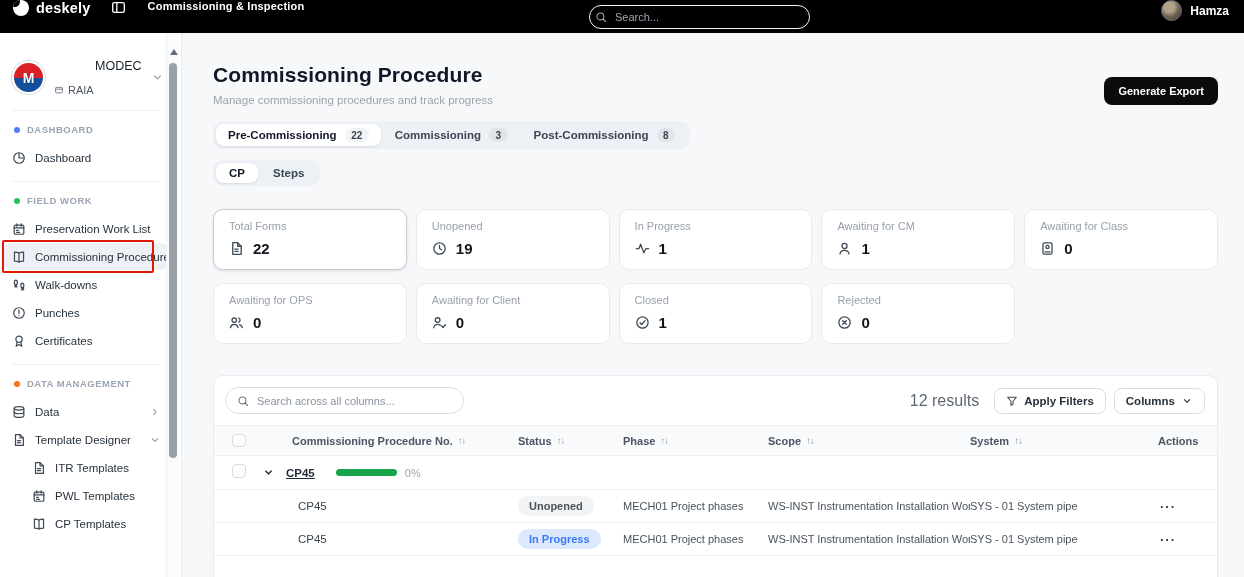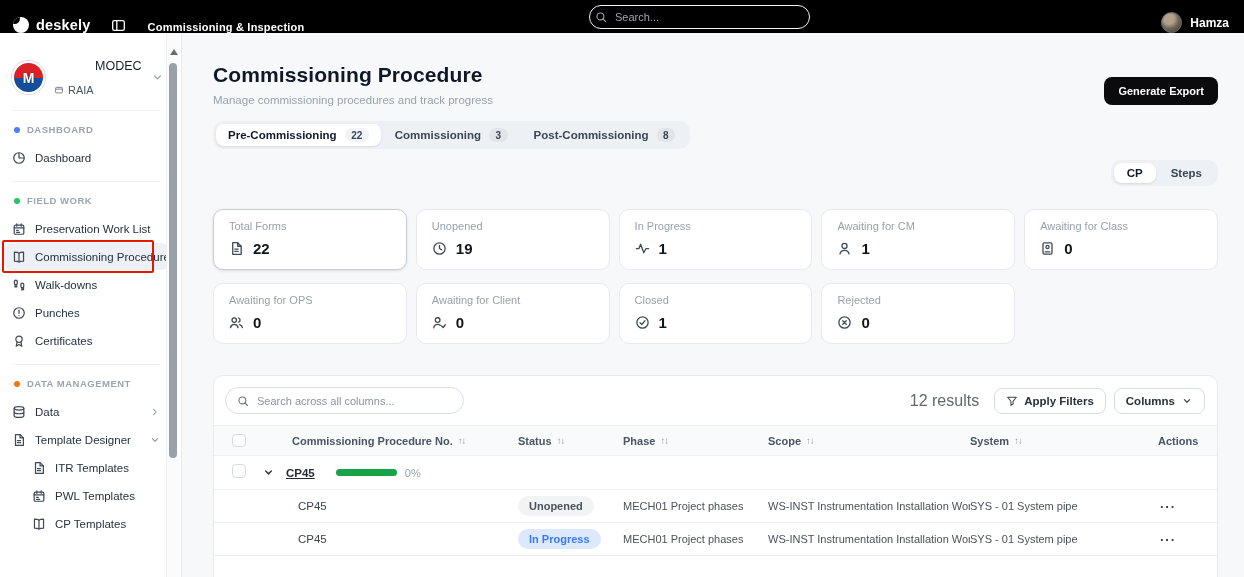--- a/index.html
+++ b/index.html
@@ -2,21 +2,21 @@
 <html><head>
 <meta charset="utf-8">
 <style>
   * { margin:0; padding:0; box-sizing:border-box; }
   html,body { width:1244px; height:577px; overflow:hidden; background:#f7f8fa;
               font-family:"Liberation Sans", sans-serif; }
   svg { display:block; }
 
   
   .topbar { position:absolute; top:0; left:0; width:1244px; height:33px; background:#000;
-            display:flex; align-items:flex-end; color:#fff; z-index:30; }
+            display:flex; align-items:flex-start; color:#fff; z-index:30; }
   .brand { display:flex; align-items:center; gap:7px; padding-left:13px; }
   .brand-mark { width:16px; height:16px; border-radius:50%; background:#fff; position:relative; overflow:hidden; }
   .brand-mark::after { content:""; position:absolute; left:-4px; top:-4px; width:11px; height:11px;
                        border-radius:50%; background:#000; }
   .brand-name { font-size:14.5px; font-weight:bold; letter-spacing:.2px; }
   .panel-toggle { margin-left:20px; color:#fff; width:15px; height:15px; cursor:pointer; }
   .panel-toggle svg { width:15px; height:15px; }
   .app-title { margin-left:22px; font-size:11px; font-weight:bold; letter-spacing:.2px; }
   .top-search { position:absolute; left:589px; top:5px; width:221px; height:24px;
                 border:1.5px solid #f3f4f6; border-radius:13px; background:#000;
@@ -80,21 +80,21 @@
                 border-radius:8px; padding:8px 14px; margin-top:12px; cursor:pointer; font-family:inherit; }
 
   .seg-track { display:inline-flex; background:#edf0f4; border-radius:10px; padding:3px; gap:2px; }
   .tabs-row { margin-top:15px; }
   .seg { display:flex; align-items:center; gap:8px; padding:4px 12px; border-radius:8px;
          font-size:11.5px; font-weight:bold; color:#3a4653; cursor:pointer; white-space:nowrap; }
   .seg.active { background:#fff; color:#101828; box-shadow:0 1px 2px rgba(16,24,40,.10); }
   .seg-badge { font-size:10px; font-weight:bold; color:#3a4653; background:#e1e5ea;
                border-radius:999px; padding:1.5px 6.5px; }
   .seg.active .seg-badge { background:#f1f3f6; }
-  .toggle-row { margin-top:11px;text-align:right; }
+  .toggle-row { margin-top:11px; }
   .toggle-row .seg { padding:4px 13px; }
 
   .cards-grid { display:grid; grid-template-columns:repeat(5,1fr); gap:9px; margin-top:23px; }
   .cards-grid.second { margin-top:13px; }
   .stat-card { background:#fff; border:1px solid #e7eaee; border-radius:10px; height:61px;
                padding:10px 15px; cursor:pointer; }
   .stat-card.selected { border-color:#c7ced6; box-shadow:0 1px 3px rgba(16,24,40,.12); }
   .stat-label { font-size:11px; color:#98a1ac; white-space:nowrap; }
   .stat-value { display:flex; align-items:center; gap:9px; margin-top:8px; }
   .stat-icon { color:#3f4a56; }

